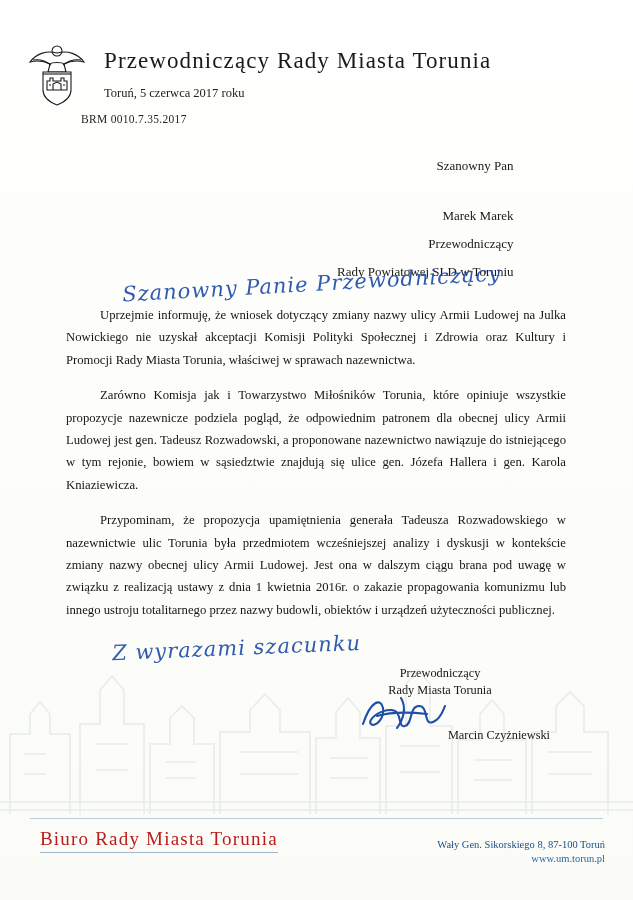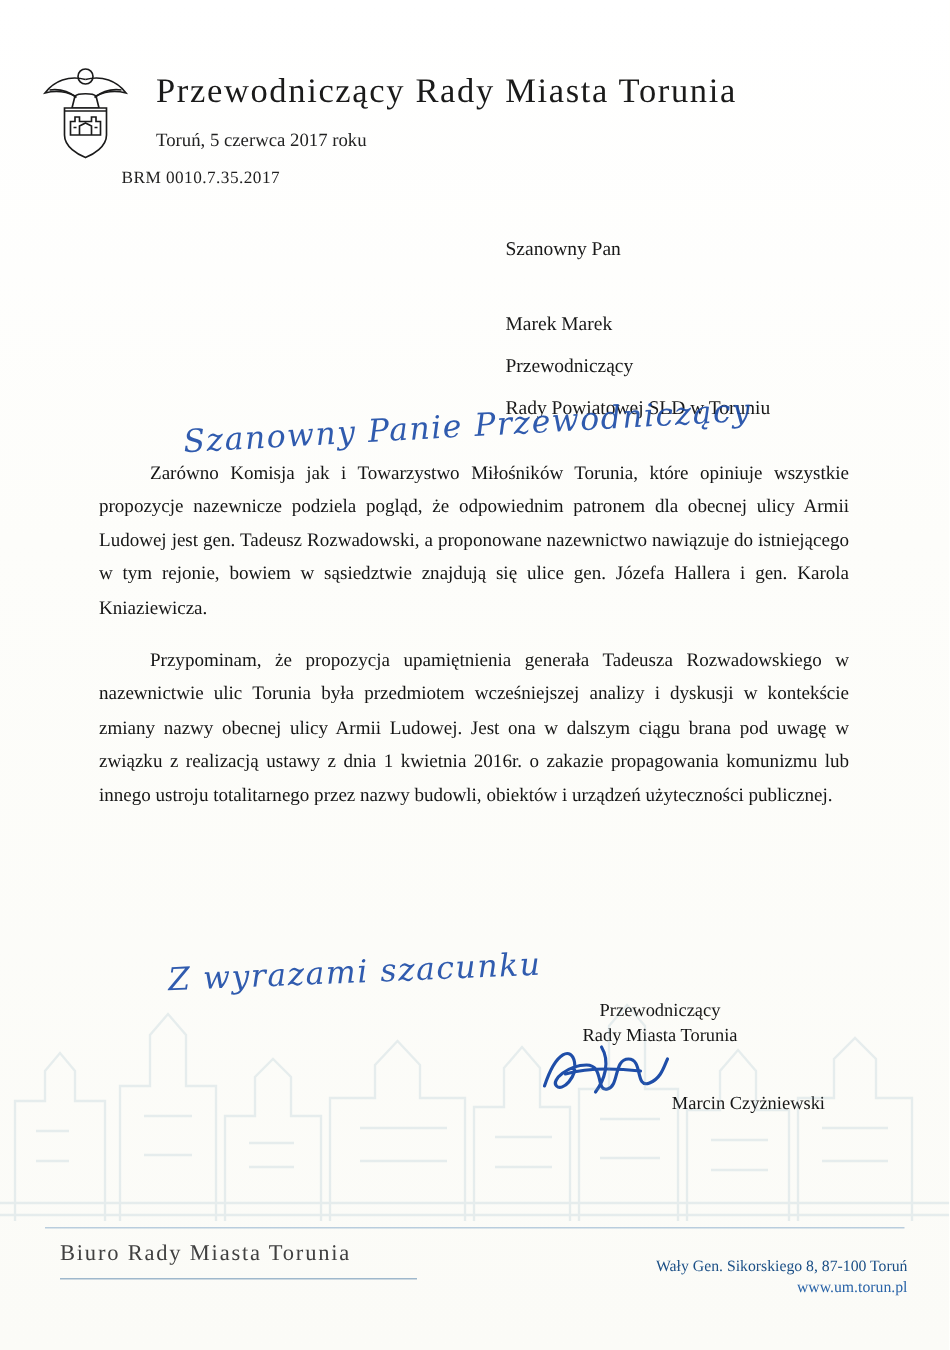--- a/index.html
+++ b/index.html
@@ -75,20 +75,21 @@
   }
 
   
   .addressee {
     position: absolute;
     left: 337px;
     top: 152px;
     font-size: 13px;
     line-height: 28px;
     color: #191919;
+    text-align: right;
   }
 
   
   .hand {
     position: absolute;
     color: #1f4ea8;
     font-family: "DejaVu Serif", serif;
     font-style: italic;
     letter-spacing: 1px;
     transform: rotate(-3.2deg);
@@ -167,23 +168,23 @@
     left: 30px;
     top: 818px;
     width: 573px;
     height: 1px;
     background: #b9cddd;
   }
   .footer-left {
     position: absolute;
     left: 40px;
     top: 828px;
-    font-size: 15px;
+    font-size: 19px;
     letter-spacing: 1.2px;
-    color: #404040;
+    color: #b91c1c;
     font-family: "Liberation Serif", serif;
   }
   .footer-underline {
     position: absolute;
     left: 40px;
     top: 852px;
     width: 238px;
     height: 1px;
     background: #9fb8cc;
   }
@@ -239,20 +240,21 @@
     <div>Szanowny Pan</div>
     <div style="height:22px"></div>
     <div>Marek Marek</div>
     <div>Przewodniczący</div>
     <div>Rady Powiatowej SLD w Toruniu</div>
   </div>
 
   <div class="hand hand-greeting">Szanowny Panie Przewodniczący</div>
 
   <div class="body-text">
+    <p>Uprzejmie informuję, że wniosek dotyczący zmiany nazwy ulicy Armii Ludowej na Julka Nowickiego nie uzyskał akceptacji Komisji Polityki Społecznej i Zdrowia oraz Kultury i Promocji Rady Miasta Torunia, właściwej w sprawach nazewnictwa.</p>
     <p>Zarówno Komisja jak i Towarzystwo Miłośników Torunia, które opiniuje wszystkie propozycje nazewnicze podziela pogląd, że odpowiednim patronem dla obecnej ulicy Armii Ludowej jest gen. Tadeusz Rozwadowski, a proponowane nazewnictwo nawiązuje do istniejącego w tym rejonie, bowiem w sąsiedztwie znajdują się ulice gen. Józefa Hallera i gen. Karola Kniaziewicza.</p>
     <p>Przypominam, że propozycja upamiętnienia generała Tadeusza Rozwadowskiego w nazewnictwie ulic Torunia była przedmiotem wcześniejszej analizy i dyskusji w kontekście zmiany nazwy obecnej ulicy Armii Ludowej. Jest ona w dalszym ciągu brana pod uwagę w związku z realizacją ustawy z dnia 1 kwietnia 2016r. o zakazie propagowania komunizmu lub innego ustroju totalitarnego przez nazwy budowli, obiektów i urządzeń użyteczności publicznej.</p>
   </div>
 
   <div class="hand hand-closing">Z wyrazami szacunku</div>
 
   <div class="sign-block">
     <div>Przewodniczący</div>
     <div>Rady Miasta Torunia</div>
   </div>

